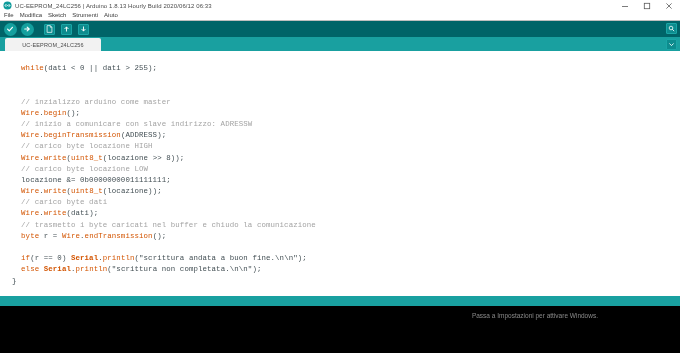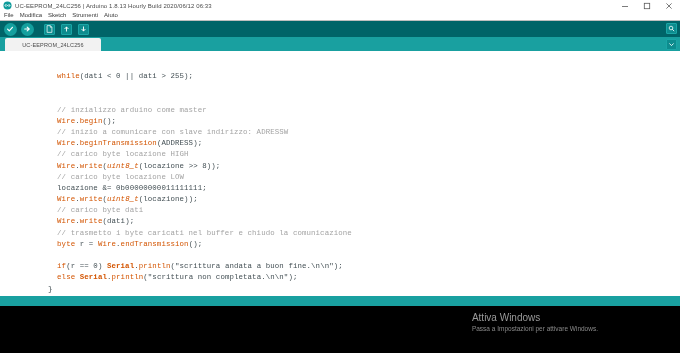--- a/index.html
+++ b/index.html
@@ -147,37 +147,36 @@
     right: 3px;
     top: 2px;
   }
 
   
   .editor {
     flex: 1 1 auto;
     background: #ffffff;
     position: relative;
     overflow: hidden;
-    padding-top: 20px;
-    margin-left: 36px;
+    padding-top: 12px;
   }
   .code {
     font-family: "Liberation Mono", "DejaVu Sans Mono", monospace;
     font-size: 7.4px;
     line-height: 11.2px;
     color: #434f54;
     white-space: pre;
     padding-left: 12px;
     letter-spacing: 0.1px;
   }
   .ln { height: 11.2px; white-space: pre; }
   .cm  { color: #a3a3a3; }   
   .kw  { color: #d35400; }   
   .fn  { color: #d35400; font-family: Liberation Mono, monospace; }   
-  .ty  { color: #d35400; font-style: italic; }
+  .ty  { color: #d35400; }
   .pl  { color: #434f54; }   
   .ser { color: #d35400; font-weight: bold; }
 
   
   .bottombar {
     height: 10px;
     background: #19a0a0;
     flex: 0 0 auto;
   }
   .console {
@@ -330,18 +329,17 @@
 
   <div class="editor">
     <div class="code" id="code-root"><div class="ln"><span class="pl">  </span><span class="kw">while</span><span class="pl">(dati &lt; 0 || dati &gt; 255);</span></div><div class="ln">&nbsp;</div><div class="ln">&nbsp;</div><div class="ln"><span class="cm">  // inzializzo arduino come master</span></div><div class="ln"><span class="pl">  </span><span class="fn">Wire</span><span class="pl">.</span><span class="fn">begin</span><span class="pl">();</span></div><div class="ln"><span class="cm">  // inizio a comunicare con slave indirizzo: ADRESSW</span></div><div class="ln"><span class="pl">  </span><span class="fn">Wire</span><span class="pl">.</span><span class="fn">beginTransmission</span><span class="pl">(ADDRESS);</span></div><div class="ln"><span class="cm">  // carico byte locazione HIGH</span></div><div class="ln"><span class="pl">  </span><span class="fn">Wire</span><span class="pl">.</span><span class="fn">write</span><span class="pl">(</span><span class="ty">uint8_t</span><span class="pl">(locazione &gt;&gt; 8));</span></div><div class="ln"><span class="cm">  // carico byte locazione LOW</span></div><div class="ln"><span class="pl">  locazione &amp;= 0b00000000011111111;</span></div><div class="ln"><span class="pl">  </span><span class="fn">Wire</span><span class="pl">.</span><span class="fn">write</span><span class="pl">(</span><span class="ty">uint8_t</span><span class="pl">(locazione));</span></div><div class="ln"><span class="cm">  // carico byte dati</span></div><div class="ln"><span class="pl">  </span><span class="fn">Wire</span><span class="pl">.</span><span class="fn">write</span><span class="pl">(dati);</span></div><div class="ln"><span class="cm">  // trasmetto i byte caricati nel buffer e chiudo la comunicazione</span></div><div class="ln"><span class="pl">  </span><span class="kw">byte</span><span class="pl"> r = </span><span class="fn">Wire</span><span class="pl">.</span><span class="fn">endTransmission</span><span class="pl">();</span></div><div class="ln">&nbsp;</div><div class="ln"><span class="pl">  </span><span class="kw">if</span><span class="pl">(r == 0) </span><span class="ser">Serial</span><span class="pl">.</span><span class="fn">println</span><span class="pl">("scrittura andata a buon fine.\n\n");</span></div><div class="ln"><span class="pl">  </span><span class="kw">else</span><span class="pl"> </span><span class="ser">Serial</span><span class="pl">.</span><span class="fn">println</span><span class="pl">("scrittura non completata.\n\n");</span></div><div class="ln"><span class="pl">}</span></div><div class="ln">&nbsp;</div><div class="ln" style="overflow: hidden; height: 5px;"><span class="pl">void loop(){</span></div></div>
     <div class="vscroll"></div>
   </div>
 
   <div class="bottombar"></div>
 
   <div class="console">
     <div class="watermark">
-      <div class="wm-title">Attiva Windows</div>
       <div class="wm-sub">Passa a Impostazioni per attivare Windows.</div>
     </div>
   </div>
 
 </div>
 
 </body></html>

